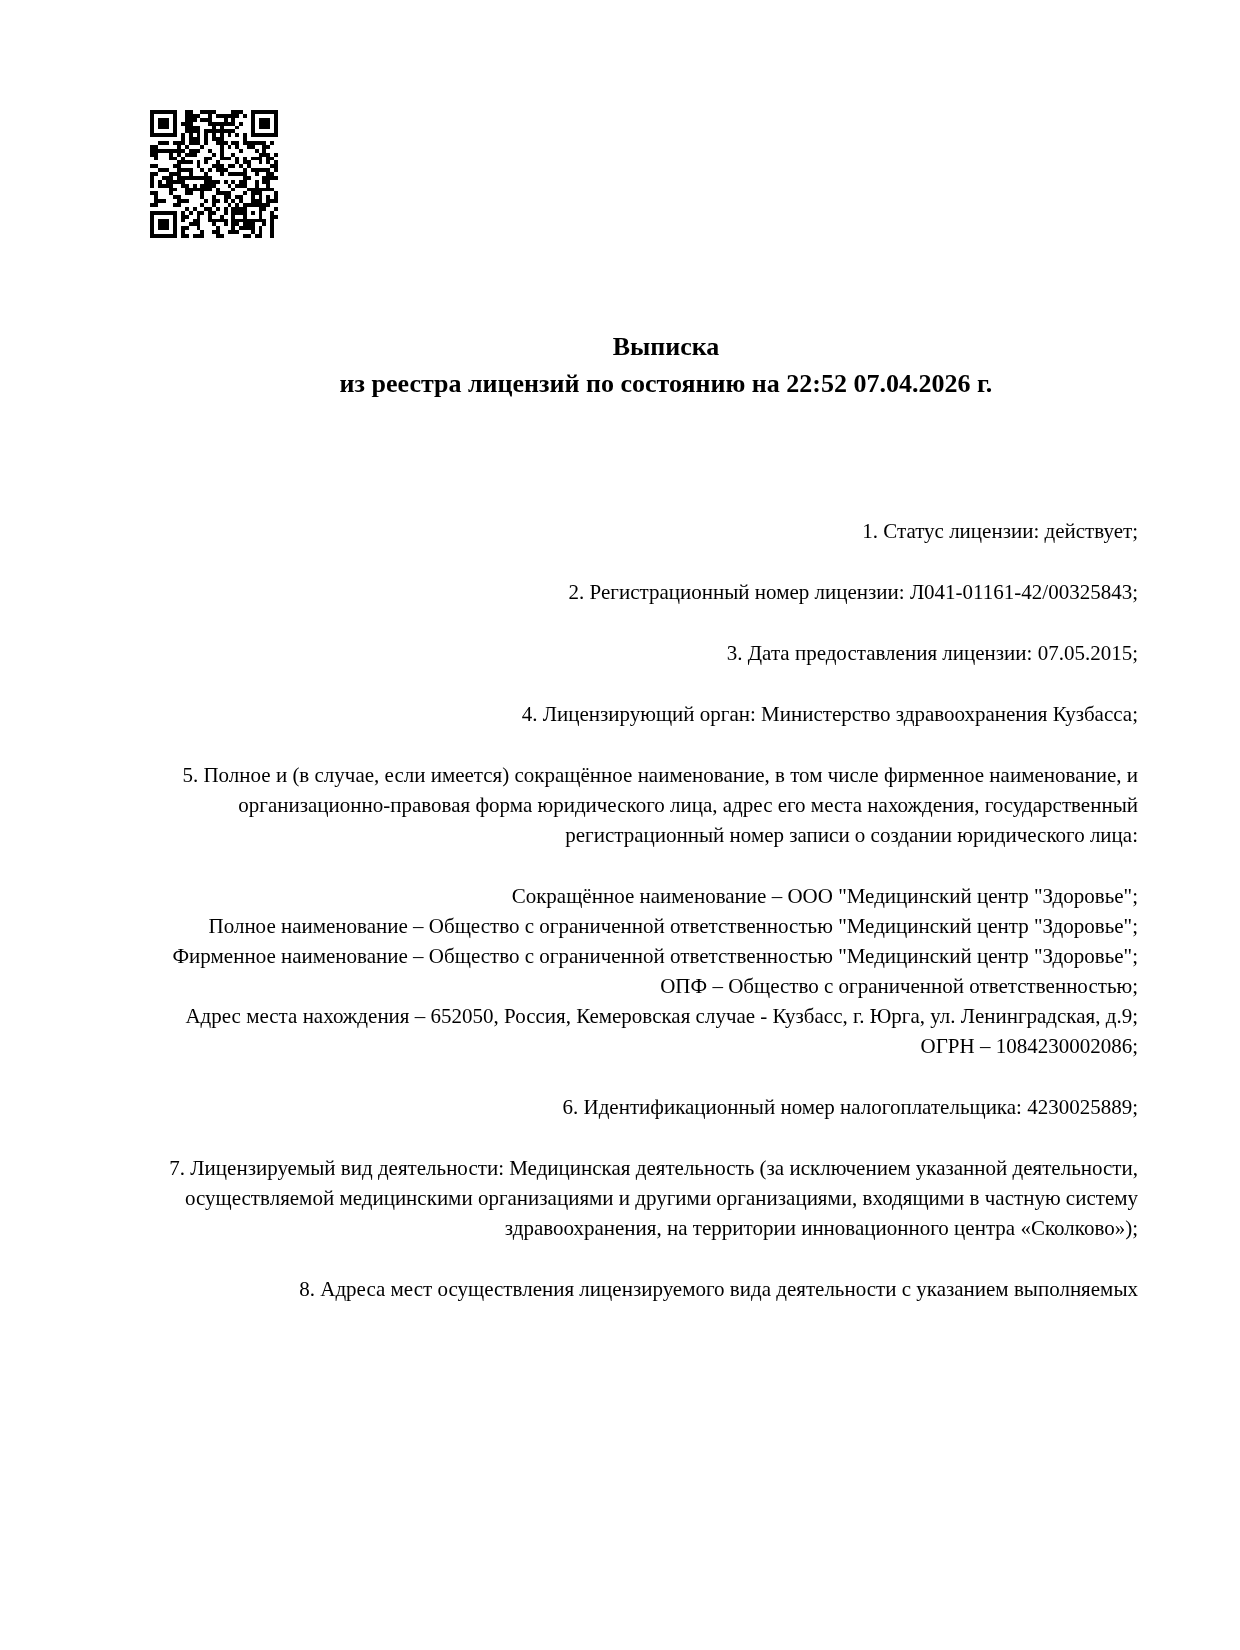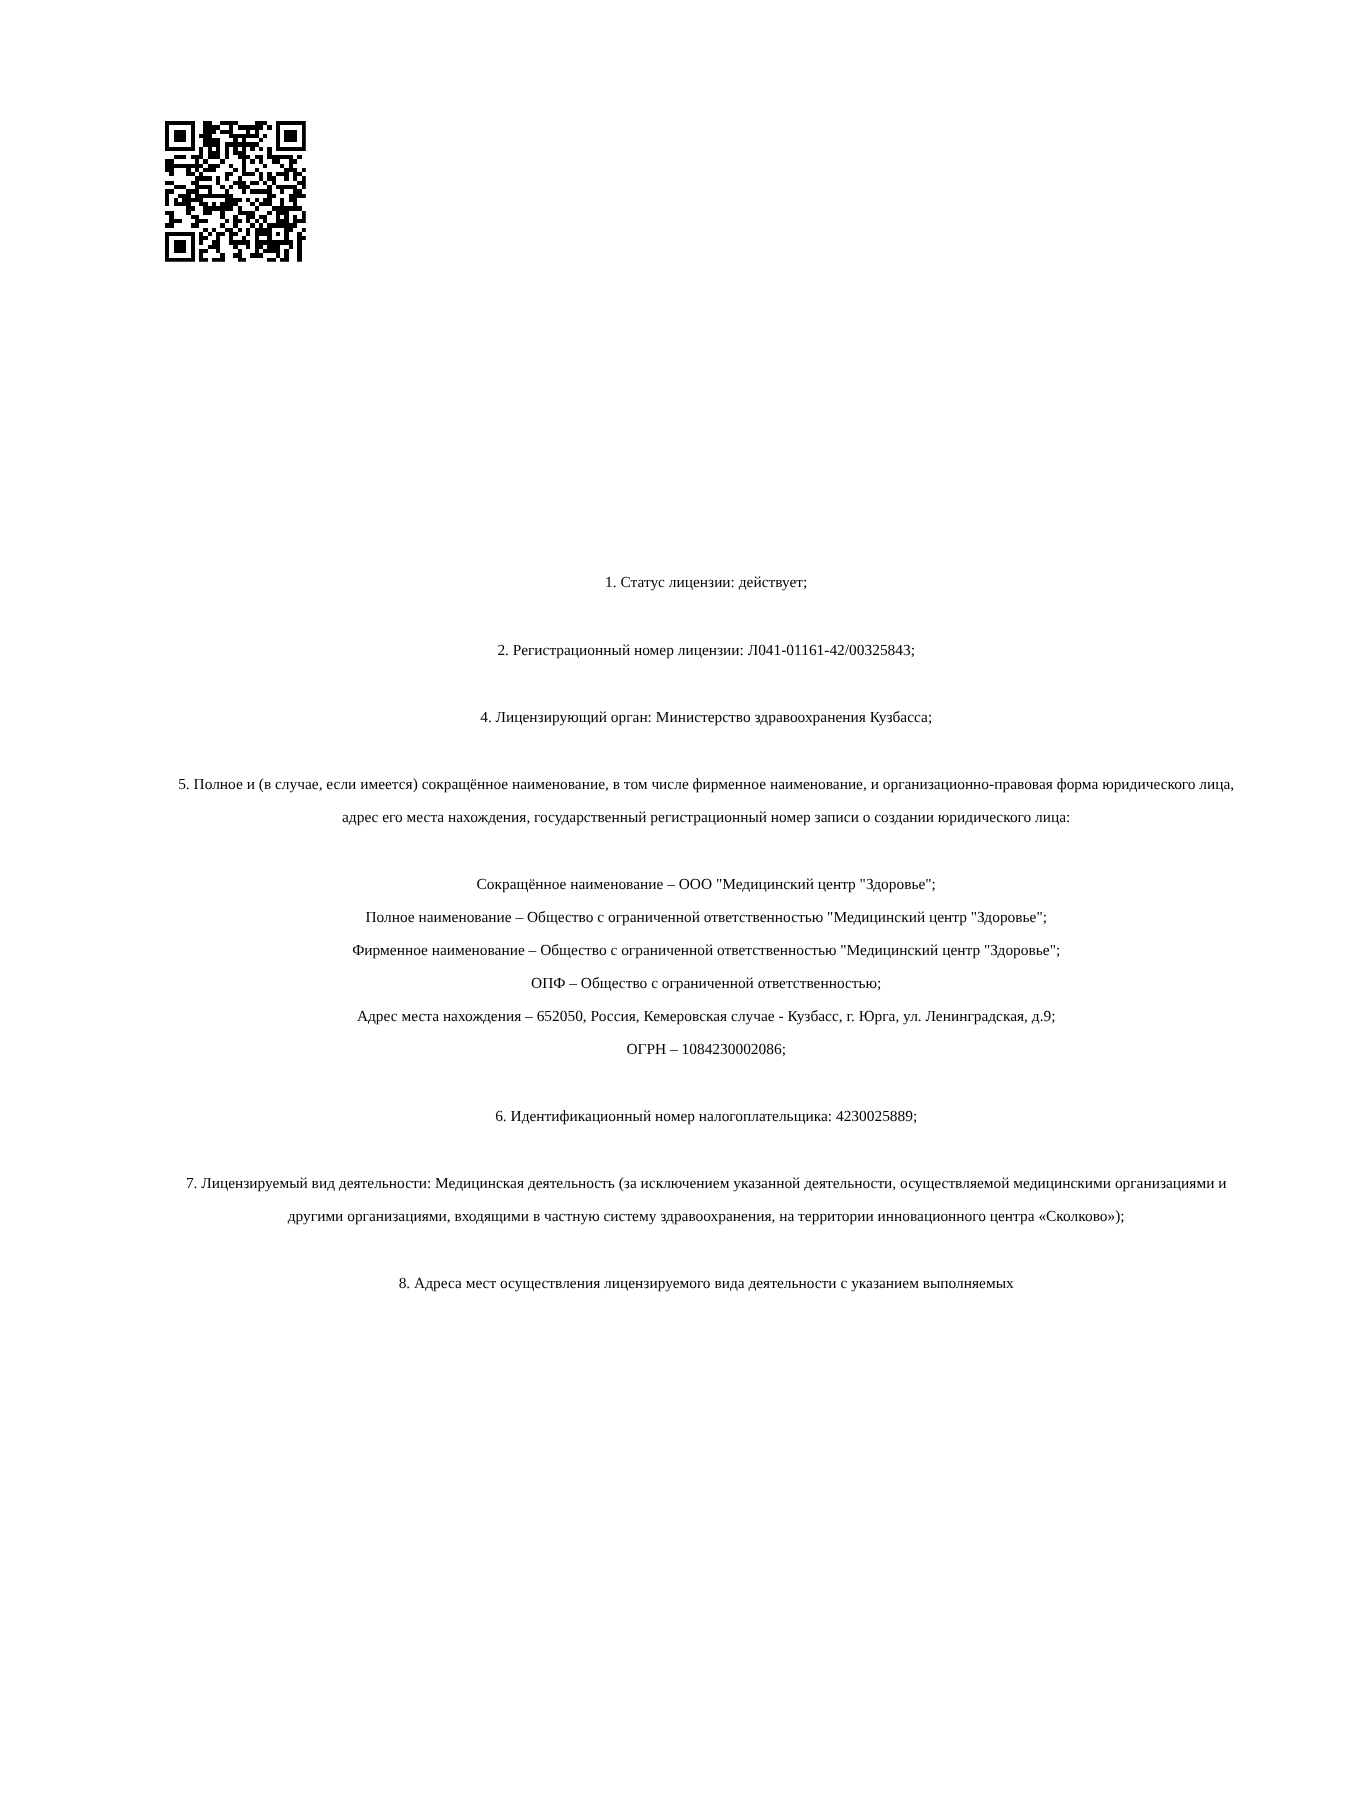--- a/index.html
+++ b/index.html
@@ -40,23 +40,23 @@
     right: 102px;
     font-size: 17px;
     line-height: 24px;
     text-align: right;
   }
   .content {
     position: absolute;
     left: 146px;
     top: 516px;
     width: 992px;
-    font-size: 14px;
+    font-size: 21px;
     line-height: 30px;
-    text-align: center;
+    text-align: right;
   }
   .para {
     margin: 0 0 31px 0;
     padding: 0;
   }
   .para:last-child { margin-bottom: 0; }
 </style>
 </head>
 <body>
 
@@ -615,25 +615,30 @@
           <rect x="18" y="32" width="1" height="1"></rect>
           <rect x="24" y="32" width="1" height="1"></rect>
           <rect x="25" y="32" width="1" height="1"></rect>
           <rect x="27" y="32" width="1" height="1"></rect>
           <rect x="28" y="32" width="1" height="1"></rect>
           <rect x="31" y="32" width="1" height="1"></rect>
         </g>
       </svg>
     </div>
 
+  <div class="title-block">
+    <div>Выписка</div>
+    <div>из реестра лицензий по состоянию на 22:52 07.04.2026 г.</div>
+  </div>
 
 
   <div class="content">
     <div class="para">1. Статус лицензии: действует;</div>
     <div class="para">2. Регистрационный номер лицензии: Л041-01161-42/00325843;</div>
+    <div class="para">3. Дата предоставления лицензии: 07.05.2015;</div>
     <div class="para">4. Лицензирующий орган: Министерство здравоохранения Кузбасса;</div>
     <div class="para">5. Полное и (в случае, если имеется) сокращённое наименование, в том числе фирменное наименование, и организационно-правовая форма юридического лица, адрес его места нахождения, государственный регистрационный номер записи о создании юридического лица:</div>
     <div class="para">
       <div>Сокращённое наименование – ООО "Медицинский центр "Здоровье";</div>
       <div>Полное наименование – Общество с ограниченной ответственностью "Медицинский центр "Здоровье";</div>
       <div>Фирменное наименование – Общество с ограниченной ответственностью "Медицинский центр "Здоровье";</div>
       <div>ОПФ – Общество с ограниченной ответственностью;</div>
       <div>Адрес места нахождения – 652050, Россия, Кемеровская случае - Кузбасс, г. Юрга, ул. Ленинградская, д.9;</div>
       <div>ОГРН – 1084230002086;</div>
     </div>

